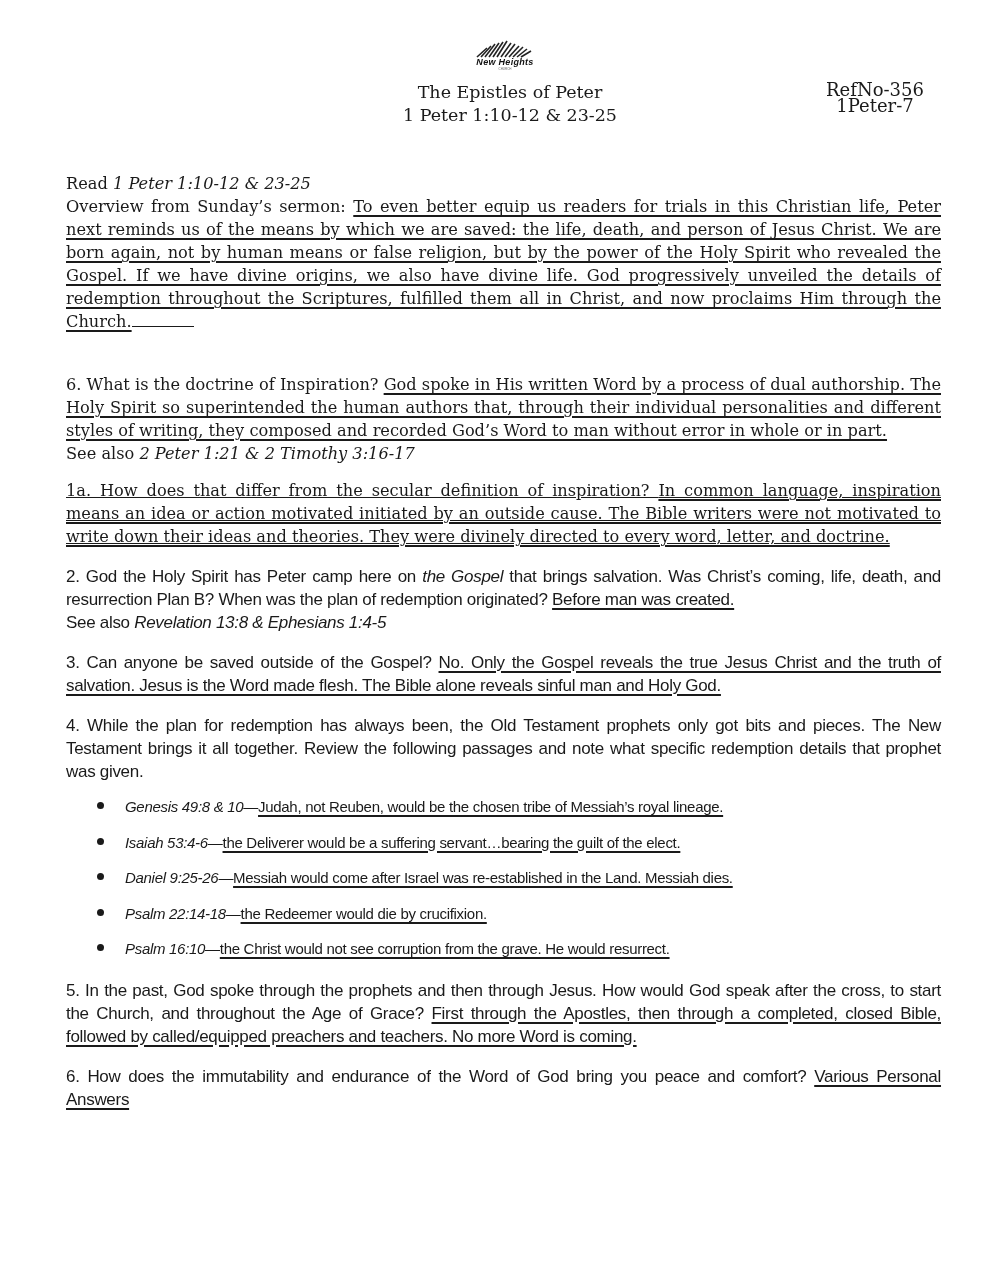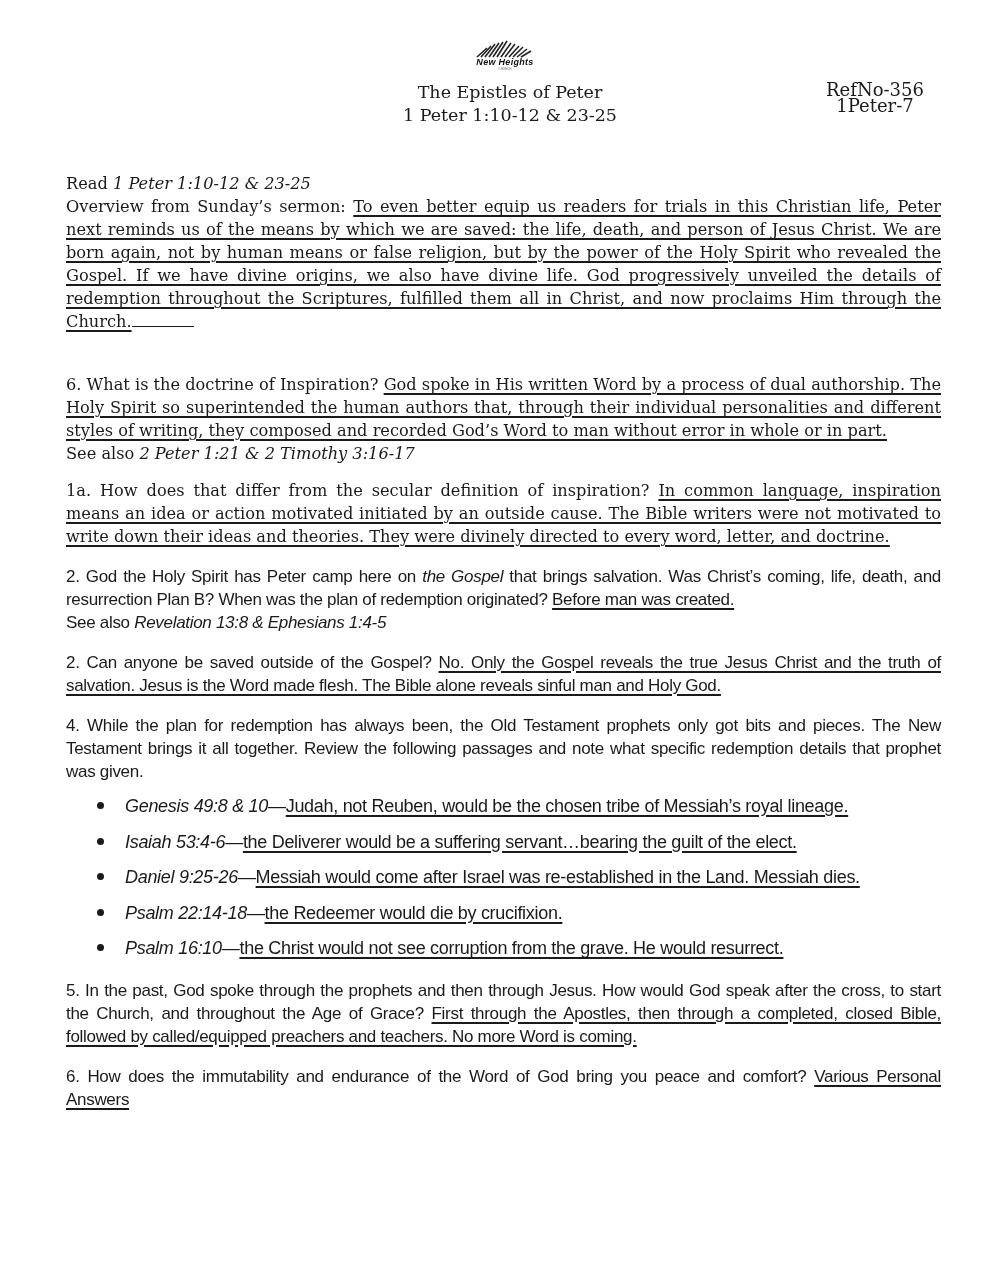--- a/index.html
+++ b/index.html
@@ -14,24 +14,24 @@
   .logo-text { font-family: "Liberation Sans", sans-serif; font-style: italic; font-weight: bold; font-size: 9px; letter-spacing: 0.3px; color: #111; line-height: 10px; margin-top: -1px; }
   .logo-sub { font-family: "Liberation Sans", sans-serif; font-size: 3px; color: #666; line-height: 4px; }
   .title-block { position: absolute; left: 300px; top: 65px; width: 420px; text-align: center; font-size: 17.5px; line-height: 23px; }
   .ref-block { position: absolute; left: 820px; top: 66px; width: 110px; text-align: center; font-size: 18px; line-height: 16px; }
   .content { position: absolute; left: 66px; top: 156px; width: 875px; font-size: 16.2px; line-height: 23px; }
   .para { margin: 0; text-align: justify; }
   .u { text-decoration: underline; text-underline-offset: 3px; text-decoration-thickness: 1.5px; }
   .i { font-style: italic; }
   .condensed { font-family: "Liberation Sans", sans-serif; font-size: 17px; letter-spacing: -0.3px; }
   .q1 { margin-top: 40px; }
-  .gap { margin-top: 14px; }
+  .gap { margin-top: 14px; text-decoration: underline; }
   .gap2 { margin-top: 17px; }
   .bullets { margin: 12px 0 0 0; padding: 0; list-style: none; }
-  .bullets li { position: relative; padding-left: 59px; height: 35.6px; line-height: 23px; font-family: "Liberation Sans", sans-serif; font-size: 18px; letter-spacing: -0.3px; }
+  .bullets li { position: relative; padding-left: 59px; height: 35.6px; line-height: 23px; font-family: "Liberation Sans", sans-serif; font-size: 15px; letter-spacing: -0.3px; }
   .bullets li .dot { position: absolute; left: 31px; top: 7px; width: 7px; height: 7px; border-radius: 50%; background: #1a1a1a; }
   .fill-line { display: inline-block; width: 62px; border-bottom: 1.5px solid #1a1a1a; height: 14px; vertical-align: baseline; }
 </style>
 </head>
 <body>
 
 <div class="page">
 
   <div class="logo">
     <svg width="64" height="18" viewBox="0 0 64 18">
@@ -82,21 +82,21 @@
       <span>1a. How does that differ from the secular definition of inspiration? </span><span class="u">In common language, inspiration means an idea or action motivated initiated by an outside cause. The Bible writers were not motivated to write down their ideas and theories. They were divinely directed to every word, letter, and doctrine.</span>
     </p>
 
     <p class="para gap2 condensed">
       <span>2. God the Holy Spirit has Peter camp here on </span><span class="i">the Gospel</span><span> that brings salvation. Was Christ’s coming, life, death, and resurrection Plan B? When was the plan of redemption originated? </span><span class="u">Before man was created.</span><br>
       <span>See also </span><span class="i">Revelation 13:8 &amp; Ephesians 1:4-5</span>
     </p>
 
 
     <p class="para gap2 condensed">
-      <span>2. Can anyone be saved outside of the Gospel? </span><span class="u">No. Only the Gospel reveals the true Jesus Christ and the truth of salvation. Jesus is the Word made flesh. The Bible alone reveals sinful man and Holy God.</span>
+      <span>3. Can anyone be saved outside of the Gospel? </span><span class="u">No. Only the Gospel reveals the true Jesus Christ and the truth of salvation. Jesus is the Word made flesh. The Bible alone reveals sinful man and Holy God.</span>
     </p>
 
     <p class="para gap2 condensed">
       <span>4. While the plan for redemption has always been, the Old Testament prophets only got bits and pieces. The New Testament brings it all together. Review the following passages and note what specific redemption details that prophet was given.</span>
     </p>
 
     <ul class="bullets">
       <li><span class="dot"></span><span class="i">Genesis 49:8 &amp; 10</span><span>—</span><span class="u">Judah, not Reuben, would be the chosen tribe of Messiah’s royal lineage.</span></li>
       <li><span class="dot"></span><span class="i">Isaiah 53:4-6</span><span>—</span><span class="u">the Deliverer would be a suffering servant…bearing the guilt of the elect.</span></li>
       <li><span class="dot"></span><span class="i">Daniel 9:25-26</span><span>—</span><span class="u">Messiah would come after Israel was re-established in the Land. Messiah dies.</span></li>

